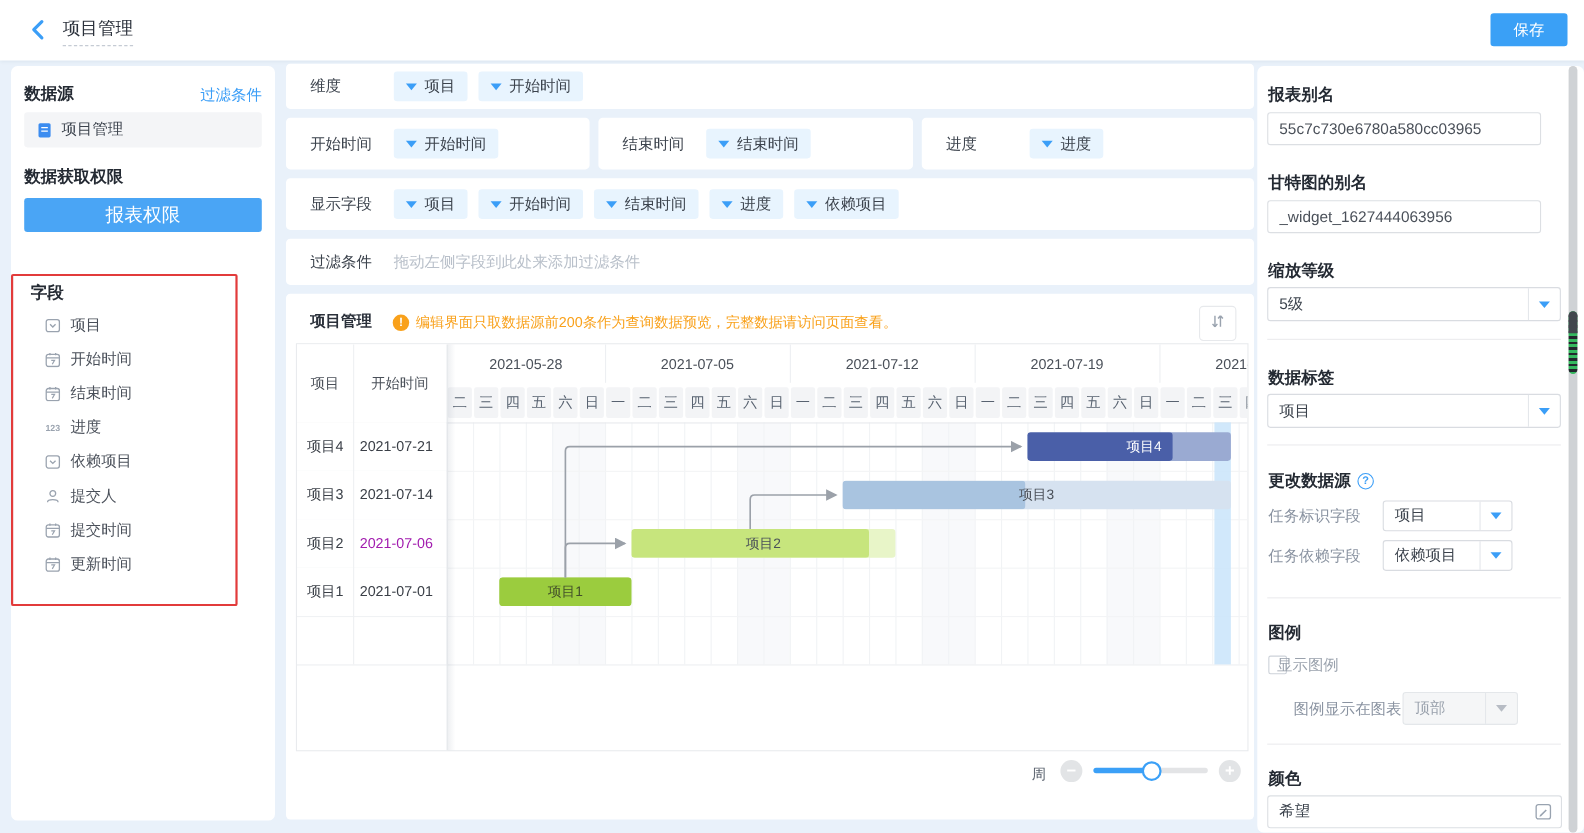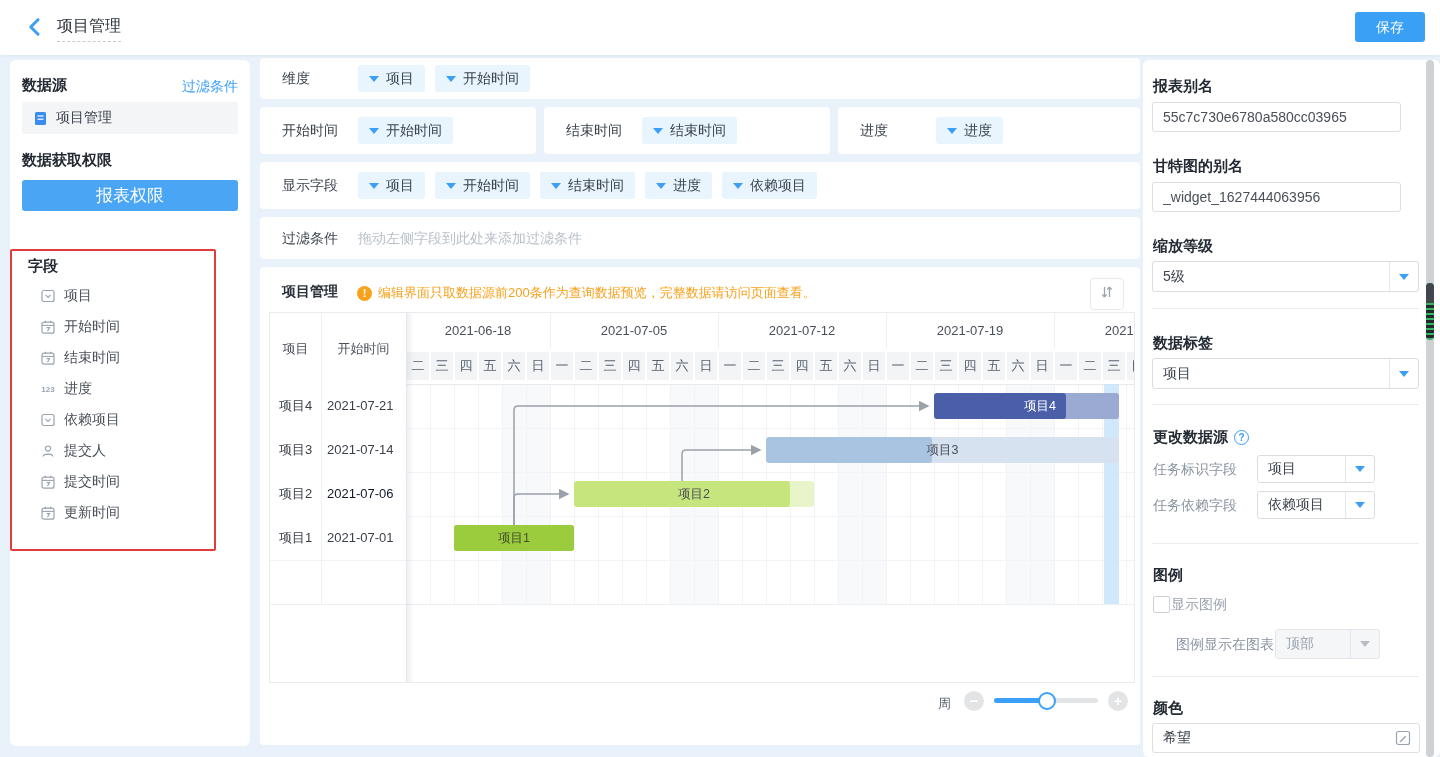--- a/index.html
+++ b/index.html
@@ -248,21 +248,21 @@
   </div>
   <div id="sort-btn">
     <span>
       <svg width="14" height="14" viewBox="0 0 14 14">
           <path d="M4.5 2 v10 M4.5 12 l-2.2-2.6 M4.5 12 l2.2-2.6" stroke="#9aa3af" stroke-width="1.3" fill="none"></path>
           <path d="M9.5 12 V2 M9.5 2 l-2.2 2.6 M9.5 2 l2.2 2.6" stroke="#9aa3af" stroke-width="1.3" fill="none"></path>
         </svg>
     </span>
   </div>
   <div id="chart">
-      <div style="position: absolute; left: 136px; top: 0px; width: 144px; height: 35px; line-height: 36px; text-align: center; font-size: 13px; color: rgb(74, 80, 89); white-space: nowrap; overflow: hidden;">2021-06-18</div>
+      <div style="position: absolute; left: 136px; top: 0px; width: 144px; height: 35px; line-height: 36px; text-align: center; font-size: 13px; color: rgb(74, 80, 89); white-space: nowrap; overflow: hidden;">2021-05-28</div>
       <div style="position: absolute; left: 280px; top: 0px; width: 168px; height: 35px; line-height: 36px; text-align: center; font-size: 13px; color: rgb(74, 80, 89); white-space: nowrap; overflow: hidden;">2021-07-05</div>
       <div style="position: absolute; left: 280px; top: 0px; width: 1px; height: 35px; background: rgb(237, 239, 242);"></div>
       <div style="position: absolute; left: 448px; top: 0px; width: 168px; height: 35px; line-height: 36px; text-align: center; font-size: 13px; color: rgb(74, 80, 89); white-space: nowrap; overflow: hidden;">2021-07-12</div>
       <div style="position: absolute; left: 448px; top: 0px; width: 1px; height: 35px; background: rgb(237, 239, 242);"></div>
       <div style="position: absolute; left: 616px; top: 0px; width: 168px; height: 35px; line-height: 36px; text-align: center; font-size: 13px; color: rgb(74, 80, 89); white-space: nowrap; overflow: hidden;">2021-07-19</div>
       <div style="position: absolute; left: 616px; top: 0px; width: 1px; height: 35px; background: rgb(237, 239, 242);"></div>
       <div style="position: absolute; left: 784px; top: 0px; width: 168px; height: 35px; line-height: 36px; text-align: center; font-size: 13px; color: rgb(74, 80, 89); white-space: nowrap; overflow: hidden;">2021-07-26</div>
       <div style="position: absolute; left: 784px; top: 0px; width: 1px; height: 35px; background: rgb(237, 239, 242);"></div>
       <div style="position: absolute; left: 137px; top: 39px; width: 22px; height: 28px; background: rgb(243, 244, 246); border-radius: 2px; text-align: center; line-height: 28px; font-size: 13px; color: rgb(88, 98, 112);">二</div>
       <div style="position: absolute; left: 136px; top: 71px; width: 1px; height: 220px; background: rgb(241, 243, 245);"></div>
@@ -343,21 +343,21 @@
       <div style="position: absolute; left: 834px; top: 71px; width: 15px; height: 220px; background: rgb(201, 228, 250); opacity: 0.85;"></div>
       <div style="position: absolute; left: 0px; top: 0px; width: 51px; height: 71px; display: flex; align-items: center; justify-content: center; font-size: 13px; color: rgb(74, 80, 89); background: rgb(255, 255, 255);">项目</div>
       <div style="position: absolute; left: 51px; top: 0px; width: 85px; height: 71px; display: flex; align-items: center; justify-content: center; font-size: 13px; color: rgb(74, 80, 89); background: rgb(255, 255, 255);">开始时间</div>
       <div style="position: absolute; left: 0px; top: 71px; width: 51px; height: 44px; line-height: 44px; padding-left: 9px; box-sizing: border-box; font-size: 13px; color: rgb(58, 63, 71); background: rgb(255, 255, 255); white-space: nowrap;">项目4</div>
       <div style="position: absolute; left: 51px; top: 71px; width: 85px; height: 44px; line-height: 44px; padding-left: 6px; box-sizing: border-box; font-size: 13px; color: rgb(58, 63, 71); background: rgb(255, 255, 255); white-space: nowrap;">2021-07-21</div>
       <div style="position: absolute; left: 0px; top: 115px; width: 136px; height: 1px; background: rgb(240, 242, 244);"></div>
       <div style="position: absolute; left: 0px; top: 115px; width: 51px; height: 44px; line-height: 44px; padding-left: 9px; box-sizing: border-box; font-size: 13px; color: rgb(58, 63, 71); background: rgb(255, 255, 255); white-space: nowrap;">项目3</div>
       <div style="position: absolute; left: 51px; top: 115px; width: 85px; height: 44px; line-height: 44px; padding-left: 6px; box-sizing: border-box; font-size: 13px; color: rgb(58, 63, 71); background: rgb(255, 255, 255); white-space: nowrap;">2021-07-14</div>
       <div style="position: absolute; left: 0px; top: 159px; width: 136px; height: 1px; background: rgb(240, 242, 244);"></div>
       <div style="position: absolute; left: 0px; top: 159px; width: 51px; height: 44px; line-height: 44px; padding-left: 9px; box-sizing: border-box; font-size: 13px; color: rgb(58, 63, 71); background: rgb(255, 255, 255); white-space: nowrap;">项目2</div>
-      <div style="position: absolute; left: 51px; top: 159px; width: 85px; height: 44px; line-height: 44px; padding-left: 6px; box-sizing: border-box; font-size: 13px; color: #0f172a; background: rgb(255, 255, 255); white-space: nowrap;">2021-07-06</div>
+      <div style="position: absolute; left: 51px; top: 159px; width: 85px; height: 44px; line-height: 44px; padding-left: 6px; box-sizing: border-box; font-size: 13px; color: #a21caf; background: rgb(255, 255, 255); white-space: nowrap;">2021-07-06</div>
       <div style="position: absolute; left: 0px; top: 203px; width: 136px; height: 1px; background: rgb(240, 242, 244);"></div>
       <div style="position: absolute; left: 0px; top: 203px; width: 51px; height: 44px; line-height: 44px; padding-left: 9px; box-sizing: border-box; font-size: 13px; color: rgb(58, 63, 71); background: rgb(255, 255, 255); white-space: nowrap;">项目1</div>
       <div style="position: absolute; left: 51px; top: 203px; width: 85px; height: 44px; line-height: 44px; padding-left: 6px; box-sizing: border-box; font-size: 13px; color: rgb(58, 63, 71); background: rgb(255, 255, 255); white-space: nowrap;">2021-07-01</div>
       <div style="position: absolute; left: 0px; top: 247px; width: 136px; height: 1px; background: rgb(240, 242, 244);"></div>
       <div style="position: absolute; left: 51px; top: 0px; width: 1px; height: 291px; background: rgb(238, 240, 242);"></div>
       <div style="position: absolute; left: 136px; top: 0px; width: 1px; height: 371px; background: rgb(228, 231, 234);"></div>
       <div style="position: absolute; left: 137px; top: 0px; width: 7px; height: 371px; background: linear-gradient(90deg, rgba(40, 60, 90, 0.08), rgba(40, 60, 90, 0));"></div>
       <div class="gbar" style="position: absolute; left: 664px; top: 80px; width: 184.8px; background: rgb(154, 170, 210);">
         <div class="solid" style="width: 132px; background: rgb(74, 95, 168);"></div>
         <span class="blabel" style="color: rgb(255, 255, 255); left: 90px;">项目4</span>
@@ -432,21 +432,21 @@
   <div class="rp-select" style="left:114px;top:431px;width:118px;height:28px;">
     <span class="stxt">依赖项目</span>
     <span class="sarrow">
         <span class="tri"></span>
       </span>
   </div>
   <div class="divider" style="left:9px;top:483px;width:267px;"></div>
 
   <div class="abs h15" style="left:10px;top:506px;">图例</div>
   <div id="legend-checkbox"></div>
-  <span class="abs" style="left:28px;top:536px;font-size:14px;color:#9aa2ad;white-space:nowrap;">显示图例</span>
+  <span class="abs" style="left:18px;top:536px;font-size:14px;color:#9aa2ad;white-space:nowrap;">显示图例</span>
   <span class="abs graylbl" style="left:33px;top:576px;">图例显示在图表</span>
   <div class="rp-select disabled" style="left:132px;top:569px;width:105px;height:30px;">
     <span class="stxt">顶部</span>
     <span class="sarrow">
         <span class="tri"></span>
       </span>
   </div>
   <div class="divider" style="left:9px;top:616px;width:267px;"></div>
 
   <div class="abs h15" style="left:10px;top:639px;">颜色</div>

